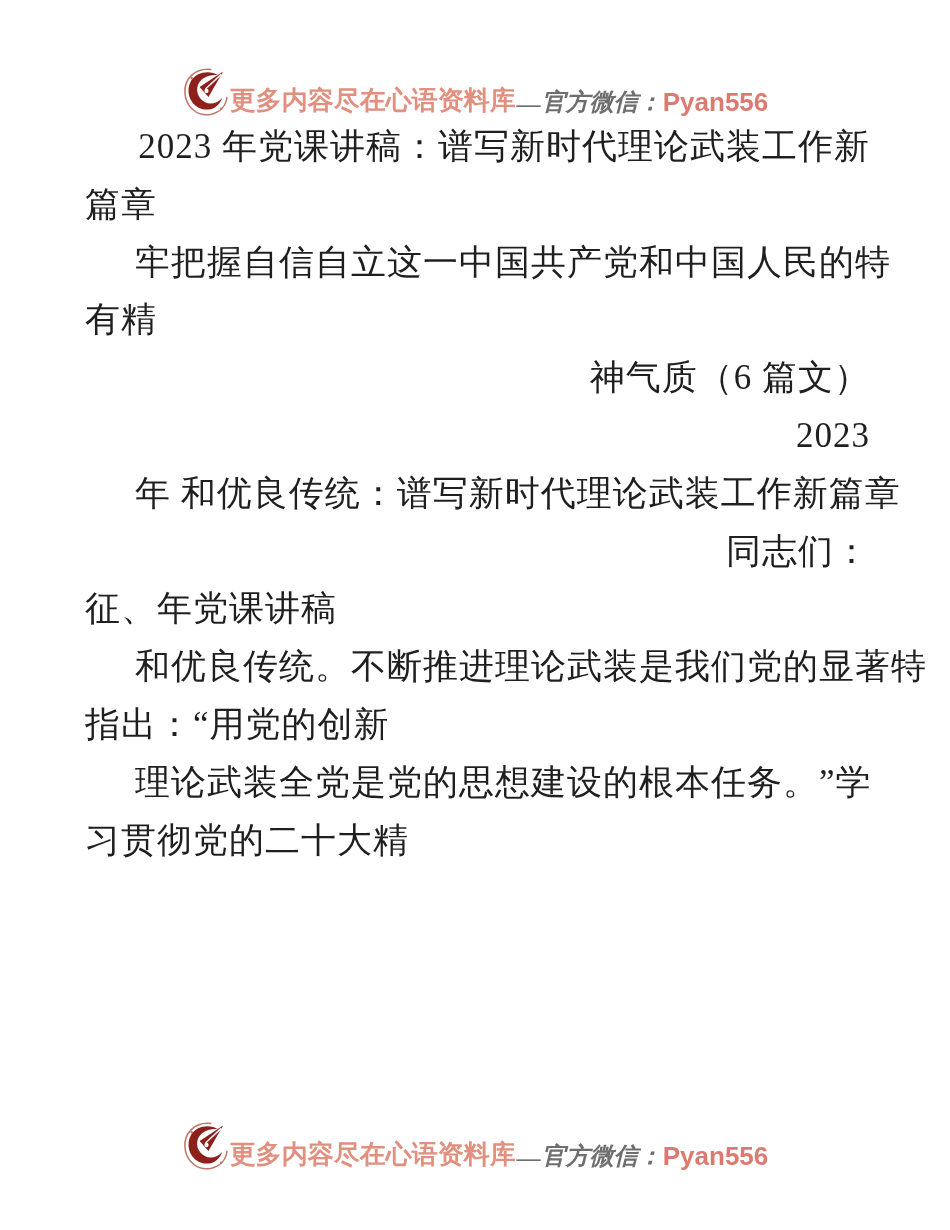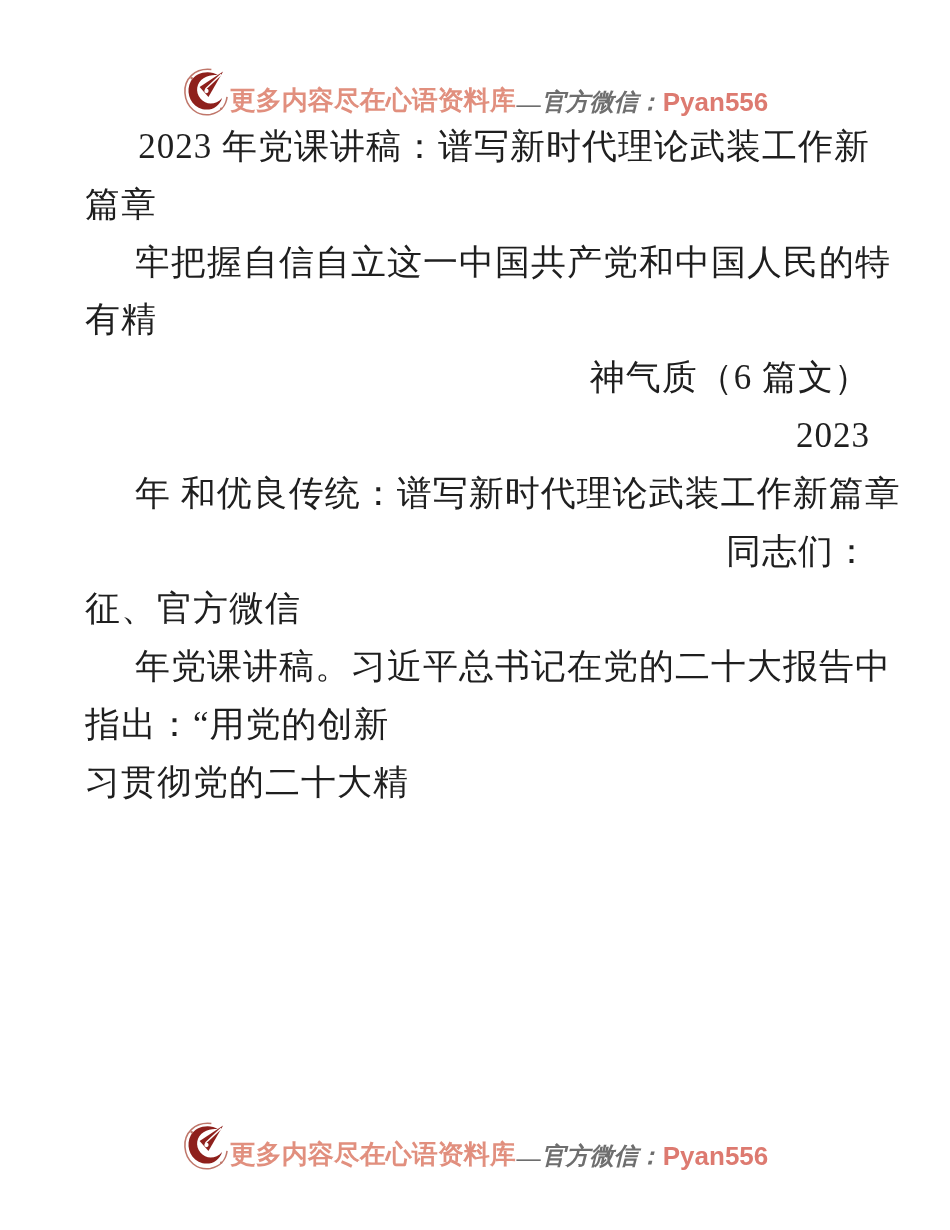--- a/index.html
+++ b/index.html
@@ -81,23 +81,24 @@
   <main class="doc" style="color: rgb(31, 31, 31);">
     <div>
         <div class="line indent">2023 年党课讲稿：谱写新时代理论武装工作新</div>
         <div class="line">篇章</div>
         <div class="line indent">牢把握自信自立这一中国共产党和中国人民的特</div>
         <div class="line">有精</div>
         <div class="line indent">神气质（6 篇文）</div>
         <div class="line indent">2023</div>
         <div class="line indent">年 和优良传统：谱写新时代理论武装工作新篇章</div>
         <div class="line indent">同志们：</div>
-        <div class="line">征、官方微信</div>
-        <div class="line indent">年党课讲稿。习近平总书记在党的二十大报告中</div>
+        <div class="line">征、年党课讲稿</div>
+        <div class="line indent">和优良传统。不断推进理论武装是我们党的显著特</div>
         <div class="line">指出：“用党的创新</div>
+        <div class="line indent">理论武装全党是党的思想建设的根本任务。”学</div>
         <div class="line">习贯彻党的二十大精</div>
       </div>
   </main>
 
   <footer class="wm wm-bottom">
     <span class="wm-logo">
       <svg viewBox="0 0 48 52" width="47" height="52" aria-hidden="true">
         <path d="M30 3 C 13 1 2 13 3 27 C 4 42 16 51 29 49 C 39 47 45 40 46 31" fill="none" stroke="#c0776b" stroke-width="1.6"></path>
         <path d="M37 9 C 28 3 14 6 9 15 C 4 24 7 37 17 42 C 27 47 38 42 41 32
                  C 35 39 25 40 19 33 C 13 26 15 16 22 12 C 27 9 33 8 37 9 Z" fill="#8e201c"></path>

